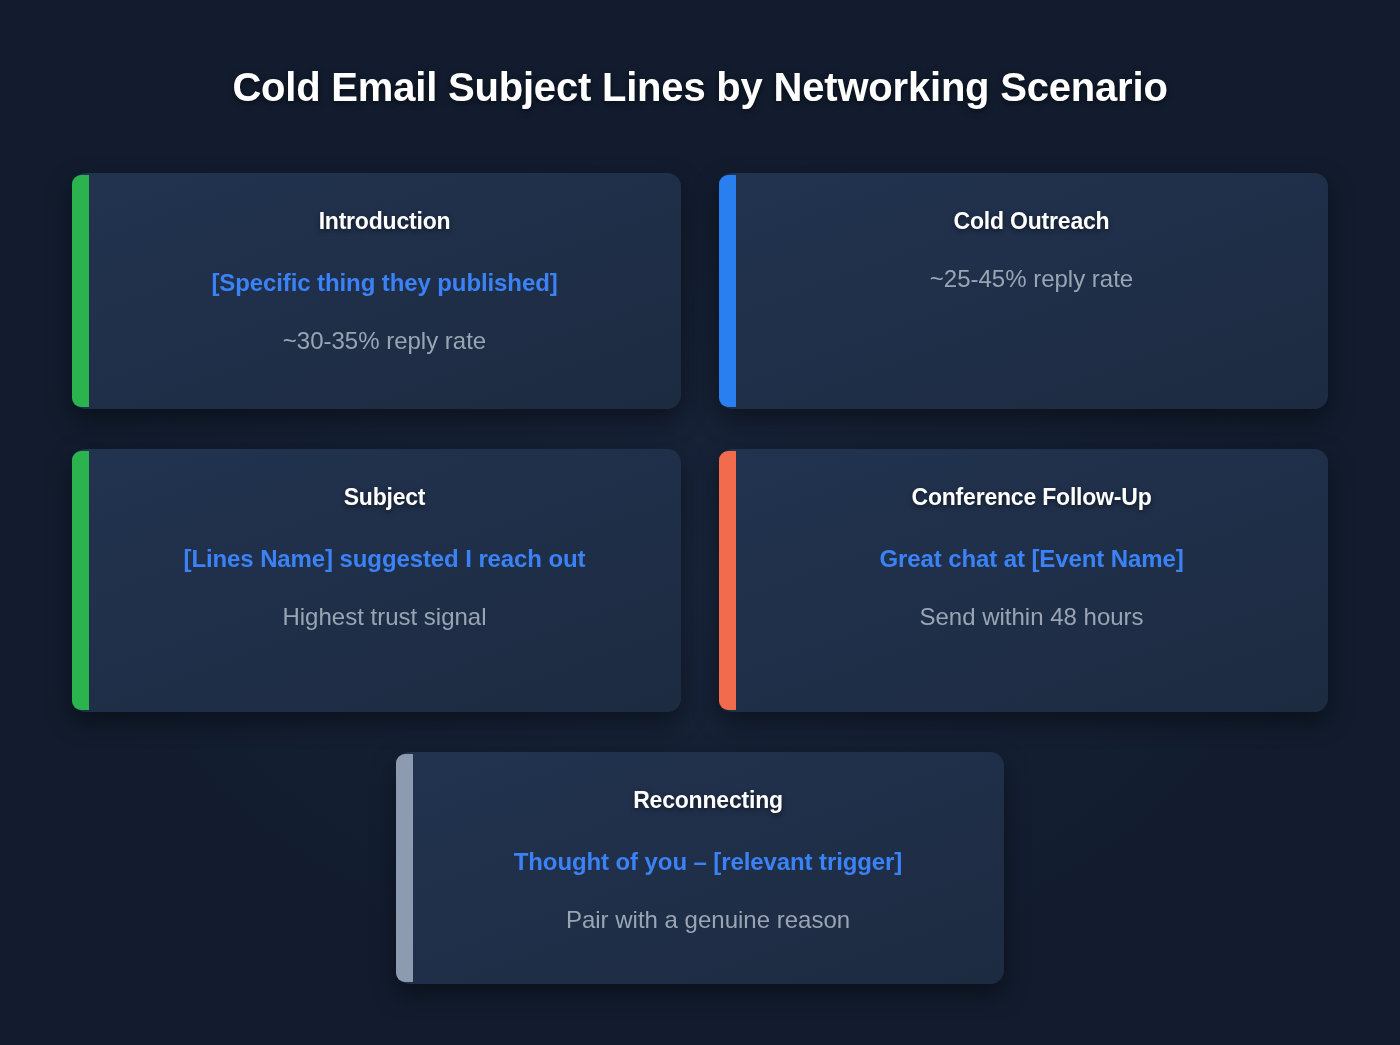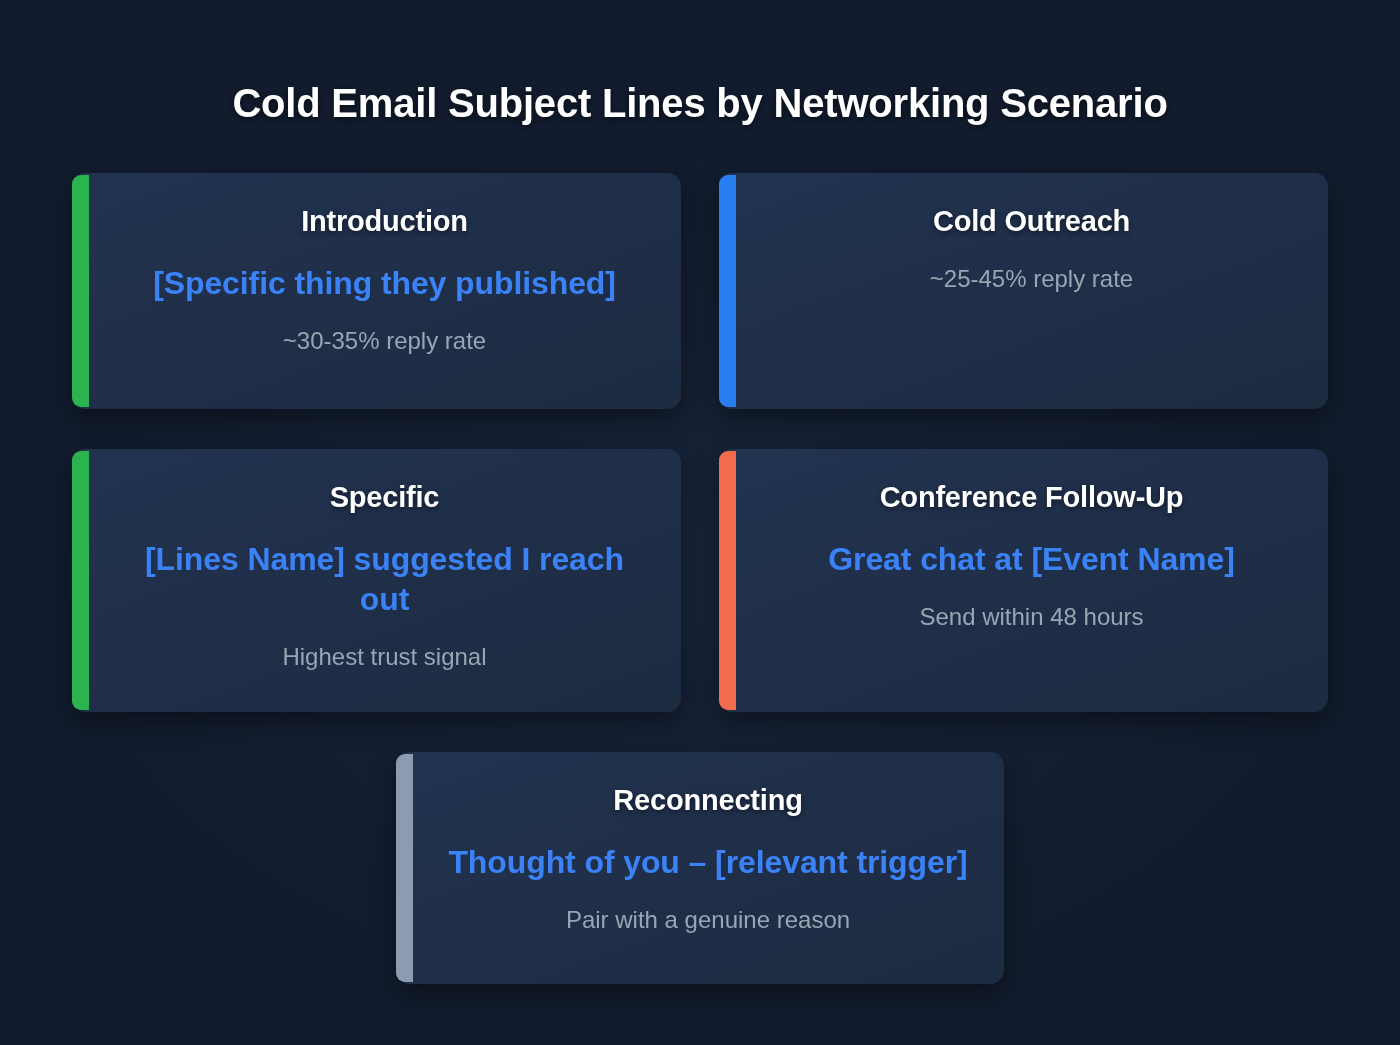--- a/index.html
+++ b/index.html
@@ -28,21 +28,20 @@
     left: 0;
     top: 62px;
     width: 1400px;
     text-align: center;
     color: #ffffff;
     font-size: 40px;
     font-weight: bold;
     letter-spacing: -0.2px;
     line-height: 50px;
     text-shadow: 0 2px 6px rgba(0,0,0,0.55);
-    margin-top: 16px;
   }
 
   .grid {
     position: absolute;
     left: 72px;
     top: 173px;
     width: 1256px;
   }
 
   .row {
@@ -75,30 +74,30 @@
     border-radius: 9px 0 0 9px;
     background: var(--accent, #3b82f6);
   }
   .card.narrow {
     flex: 0 0 608px;
     width: 608px;
   }
 
   .card-title {
     color: #ffffff;
-    font-size: 29px;
+    font-size: 23px;
     font-weight: bold;
     line-height: 36px;
     letter-spacing: -0.2px;
     margin: 0 0 24px 0;
     text-shadow: 0 2px 5px rgba(0,0,0,0.5);
   }
   .card-subject {
     color: #3b82f6;
-    font-size: 32px;
+    font-size: 24px;
     font-weight: bold;
     line-height: 40px;
     margin: 0 0 22px 0;
     letter-spacing: -0.1px;
   }
   .card-meta {
     color: #9aa5b4;
     font-size: 24px;
     font-weight: normal;
     line-height: 32px;
@@ -129,21 +128,21 @@
       <div class="card" style="--accent: #2a7ff0;">
         <div class="card-title">Cold Outreach</div>
         <div class="card-meta">~25-45% reply rate</div>
       </div>
 
     </div>
 
     <div class="row row-2">
 
       <div class="card" style="--accent: #2ab34f;">
-        <div class="card-title">Specific</div>
+        <div class="card-title">Subject</div>
         <div class="card-subject">[Lines Name] suggested I reach out</div>
         <div class="card-meta">Highest trust signal</div>
       </div>
 
       <div class="card" style="--accent: #f26b4c;">
         <div class="card-title">Conference Follow-Up</div>
         <div class="card-subject">Great chat at [Event Name]</div>
         <div class="card-meta">Send within 48 hours</div>
       </div>
 

